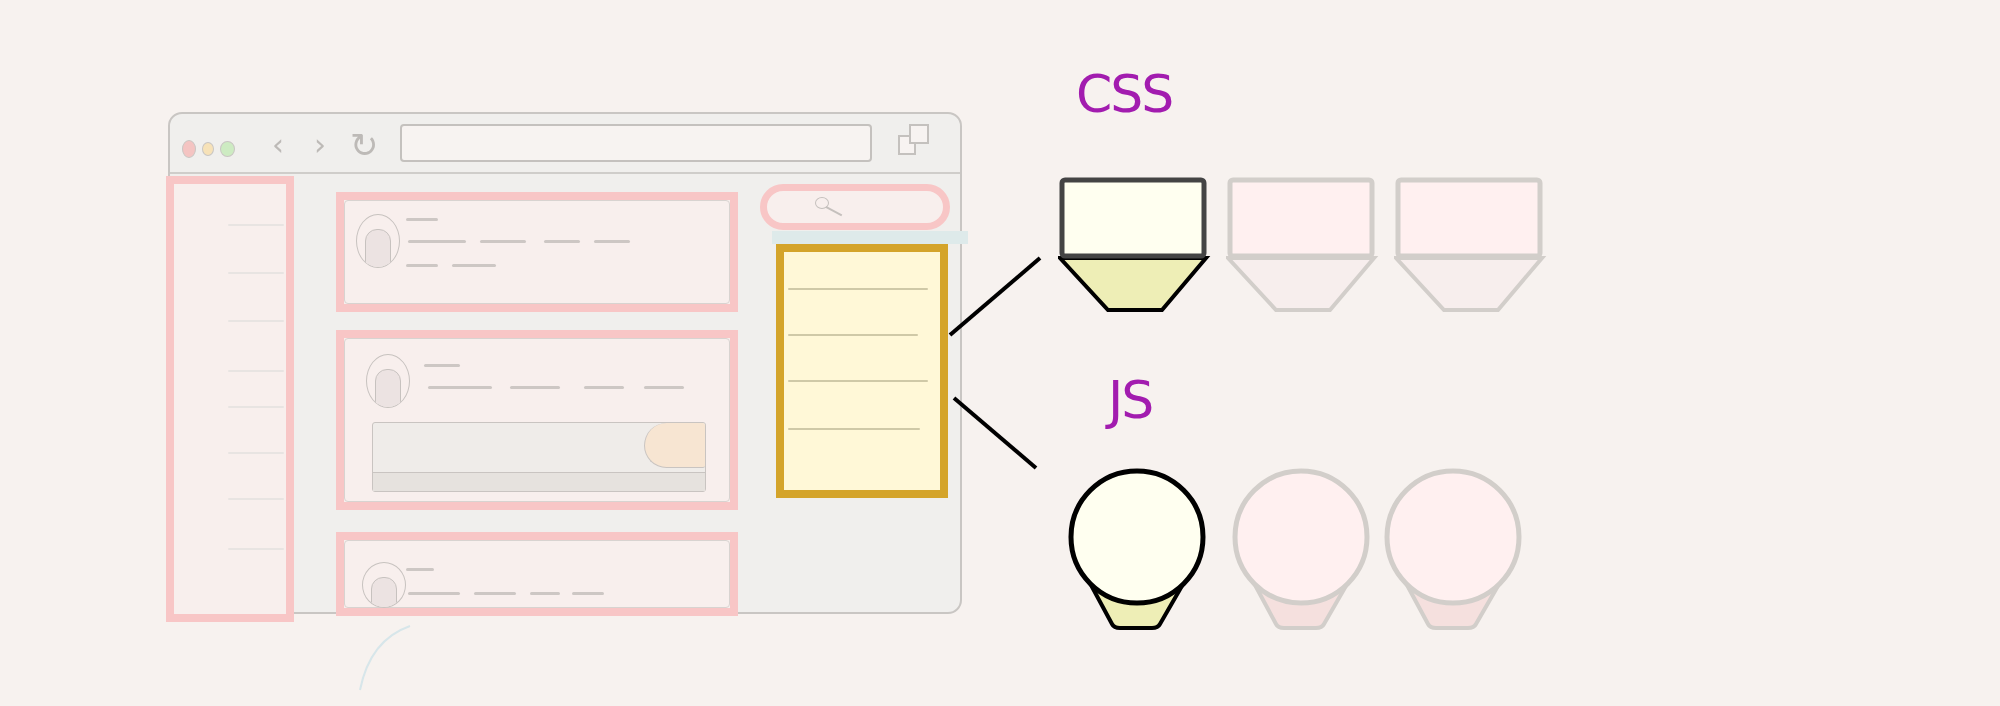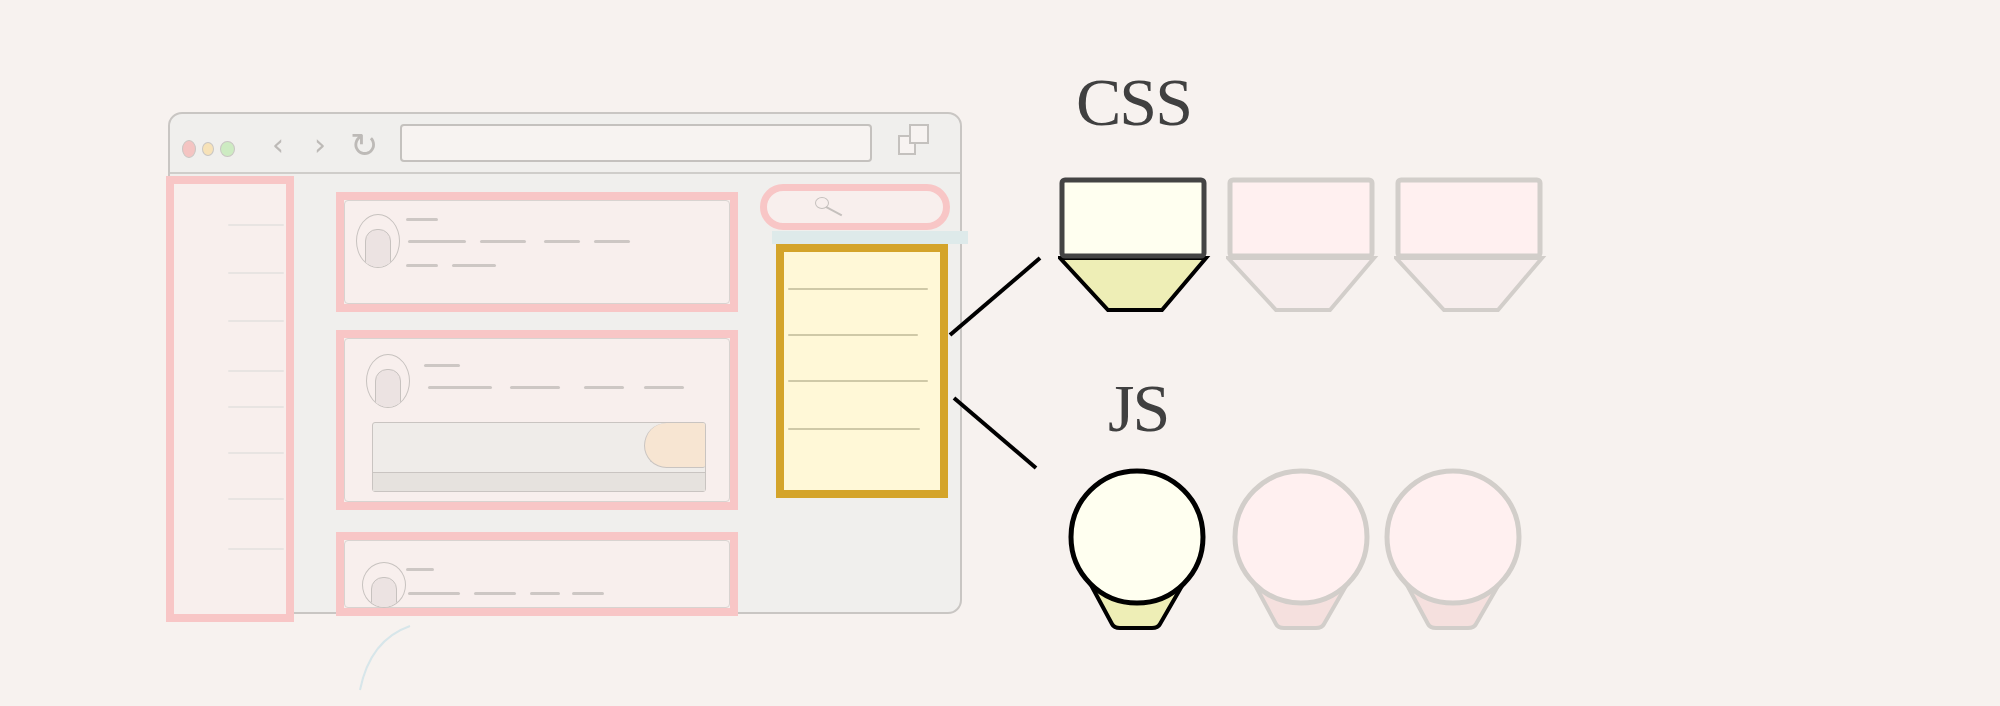--- a/index.html
+++ b/index.html
@@ -64,21 +64,21 @@
 
   
   .hl-strip { left: 772px; top: 231px; width: 196px; height: 13px; background: #deeaea; }
   .highlight {
     left: 776px; top: 244px; width: 172px; height: 254px;
     border: 8px solid #d4a42a; background: #fff8d7; box-sizing: border-box;
   }
   .hl-line { position:absolute; left: 4px; width: 140px; height: 2px; background: #cfc9a7; border-radius: 2px; }
 
   
-  .label { font-size: 68px; color: #404040; line-height: 1; letter-spacing: -2px; font-family: Liberation Serif, serif; }
+  .label { font-size: 52px; color: #a21caf; line-height: 1; letter-spacing: -2px; }
 </style>
 </head>
 <body>
 
 <div class="abs browser"></div>
 <div class="abs toolbar"></div>
 
 <div class="abs dot" style="left:182px; background:#f4c4c2;"></div>
 <div class="abs dot" style="left:202px; width:10px; height:12px; top:142px; background:#f7e2b8;"></div>
 <div class="abs dot" style="left:220px; width:13px; height:14px; top:141px; background:#cdebc2;"></div>

